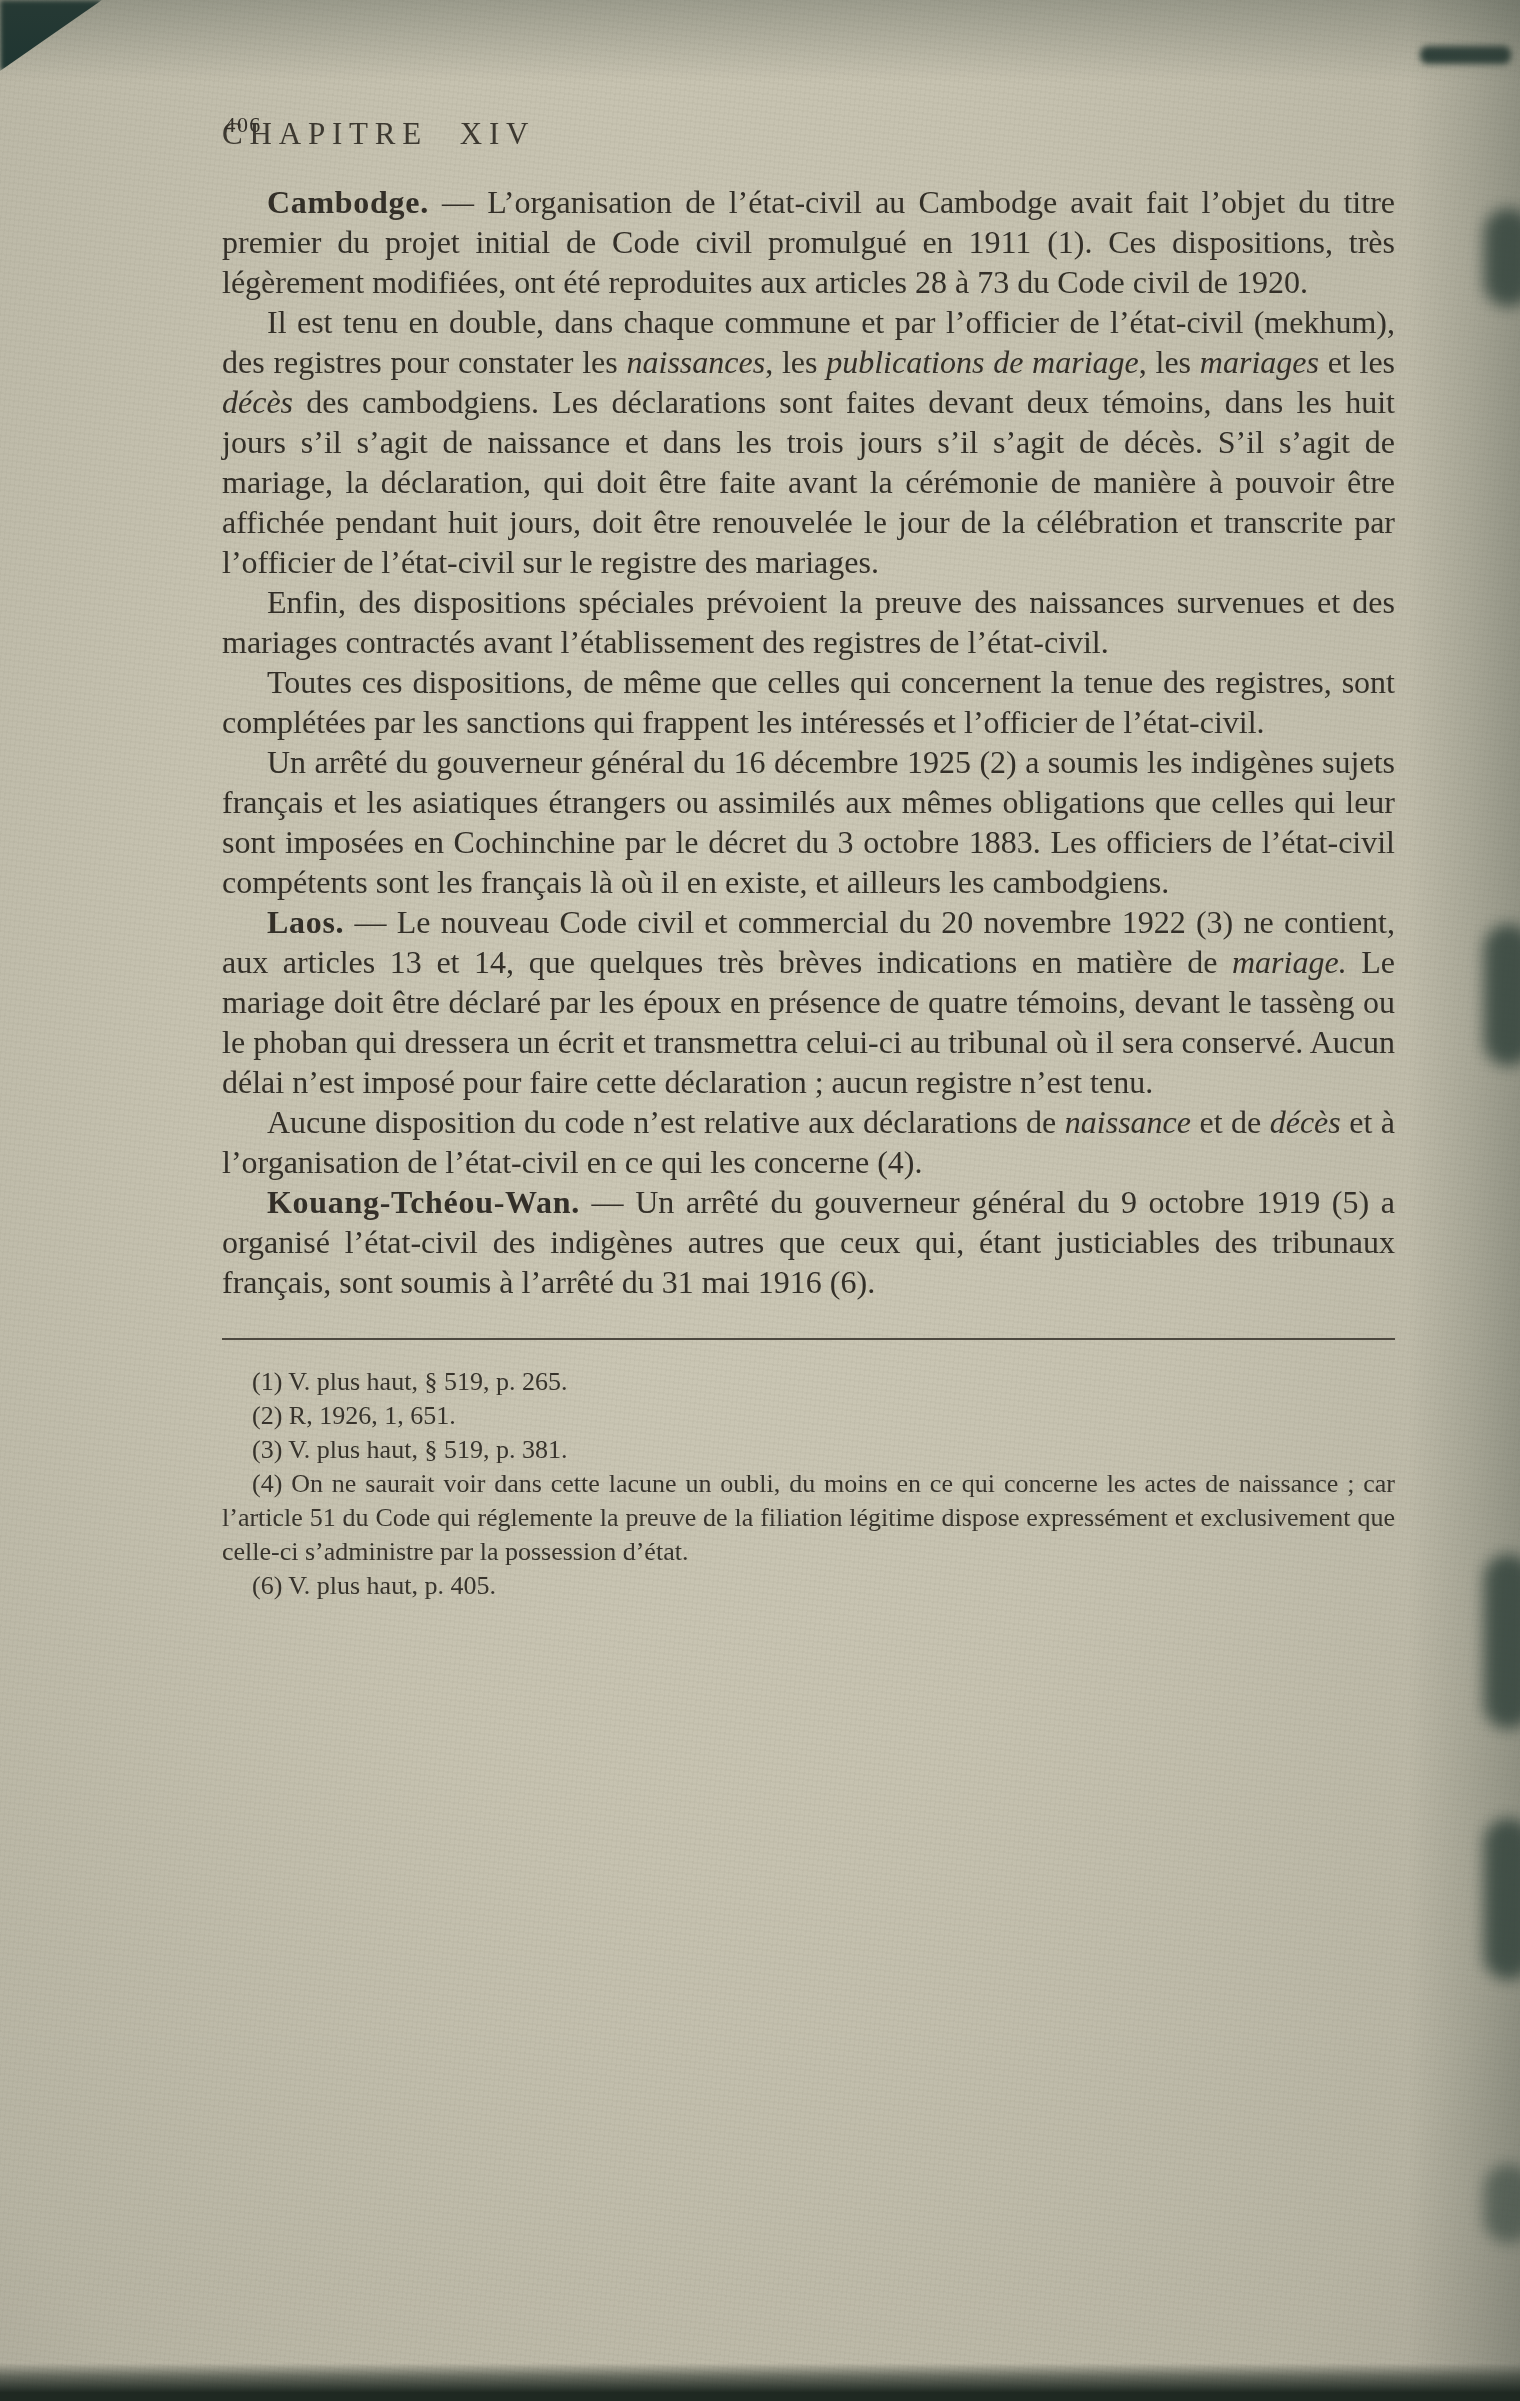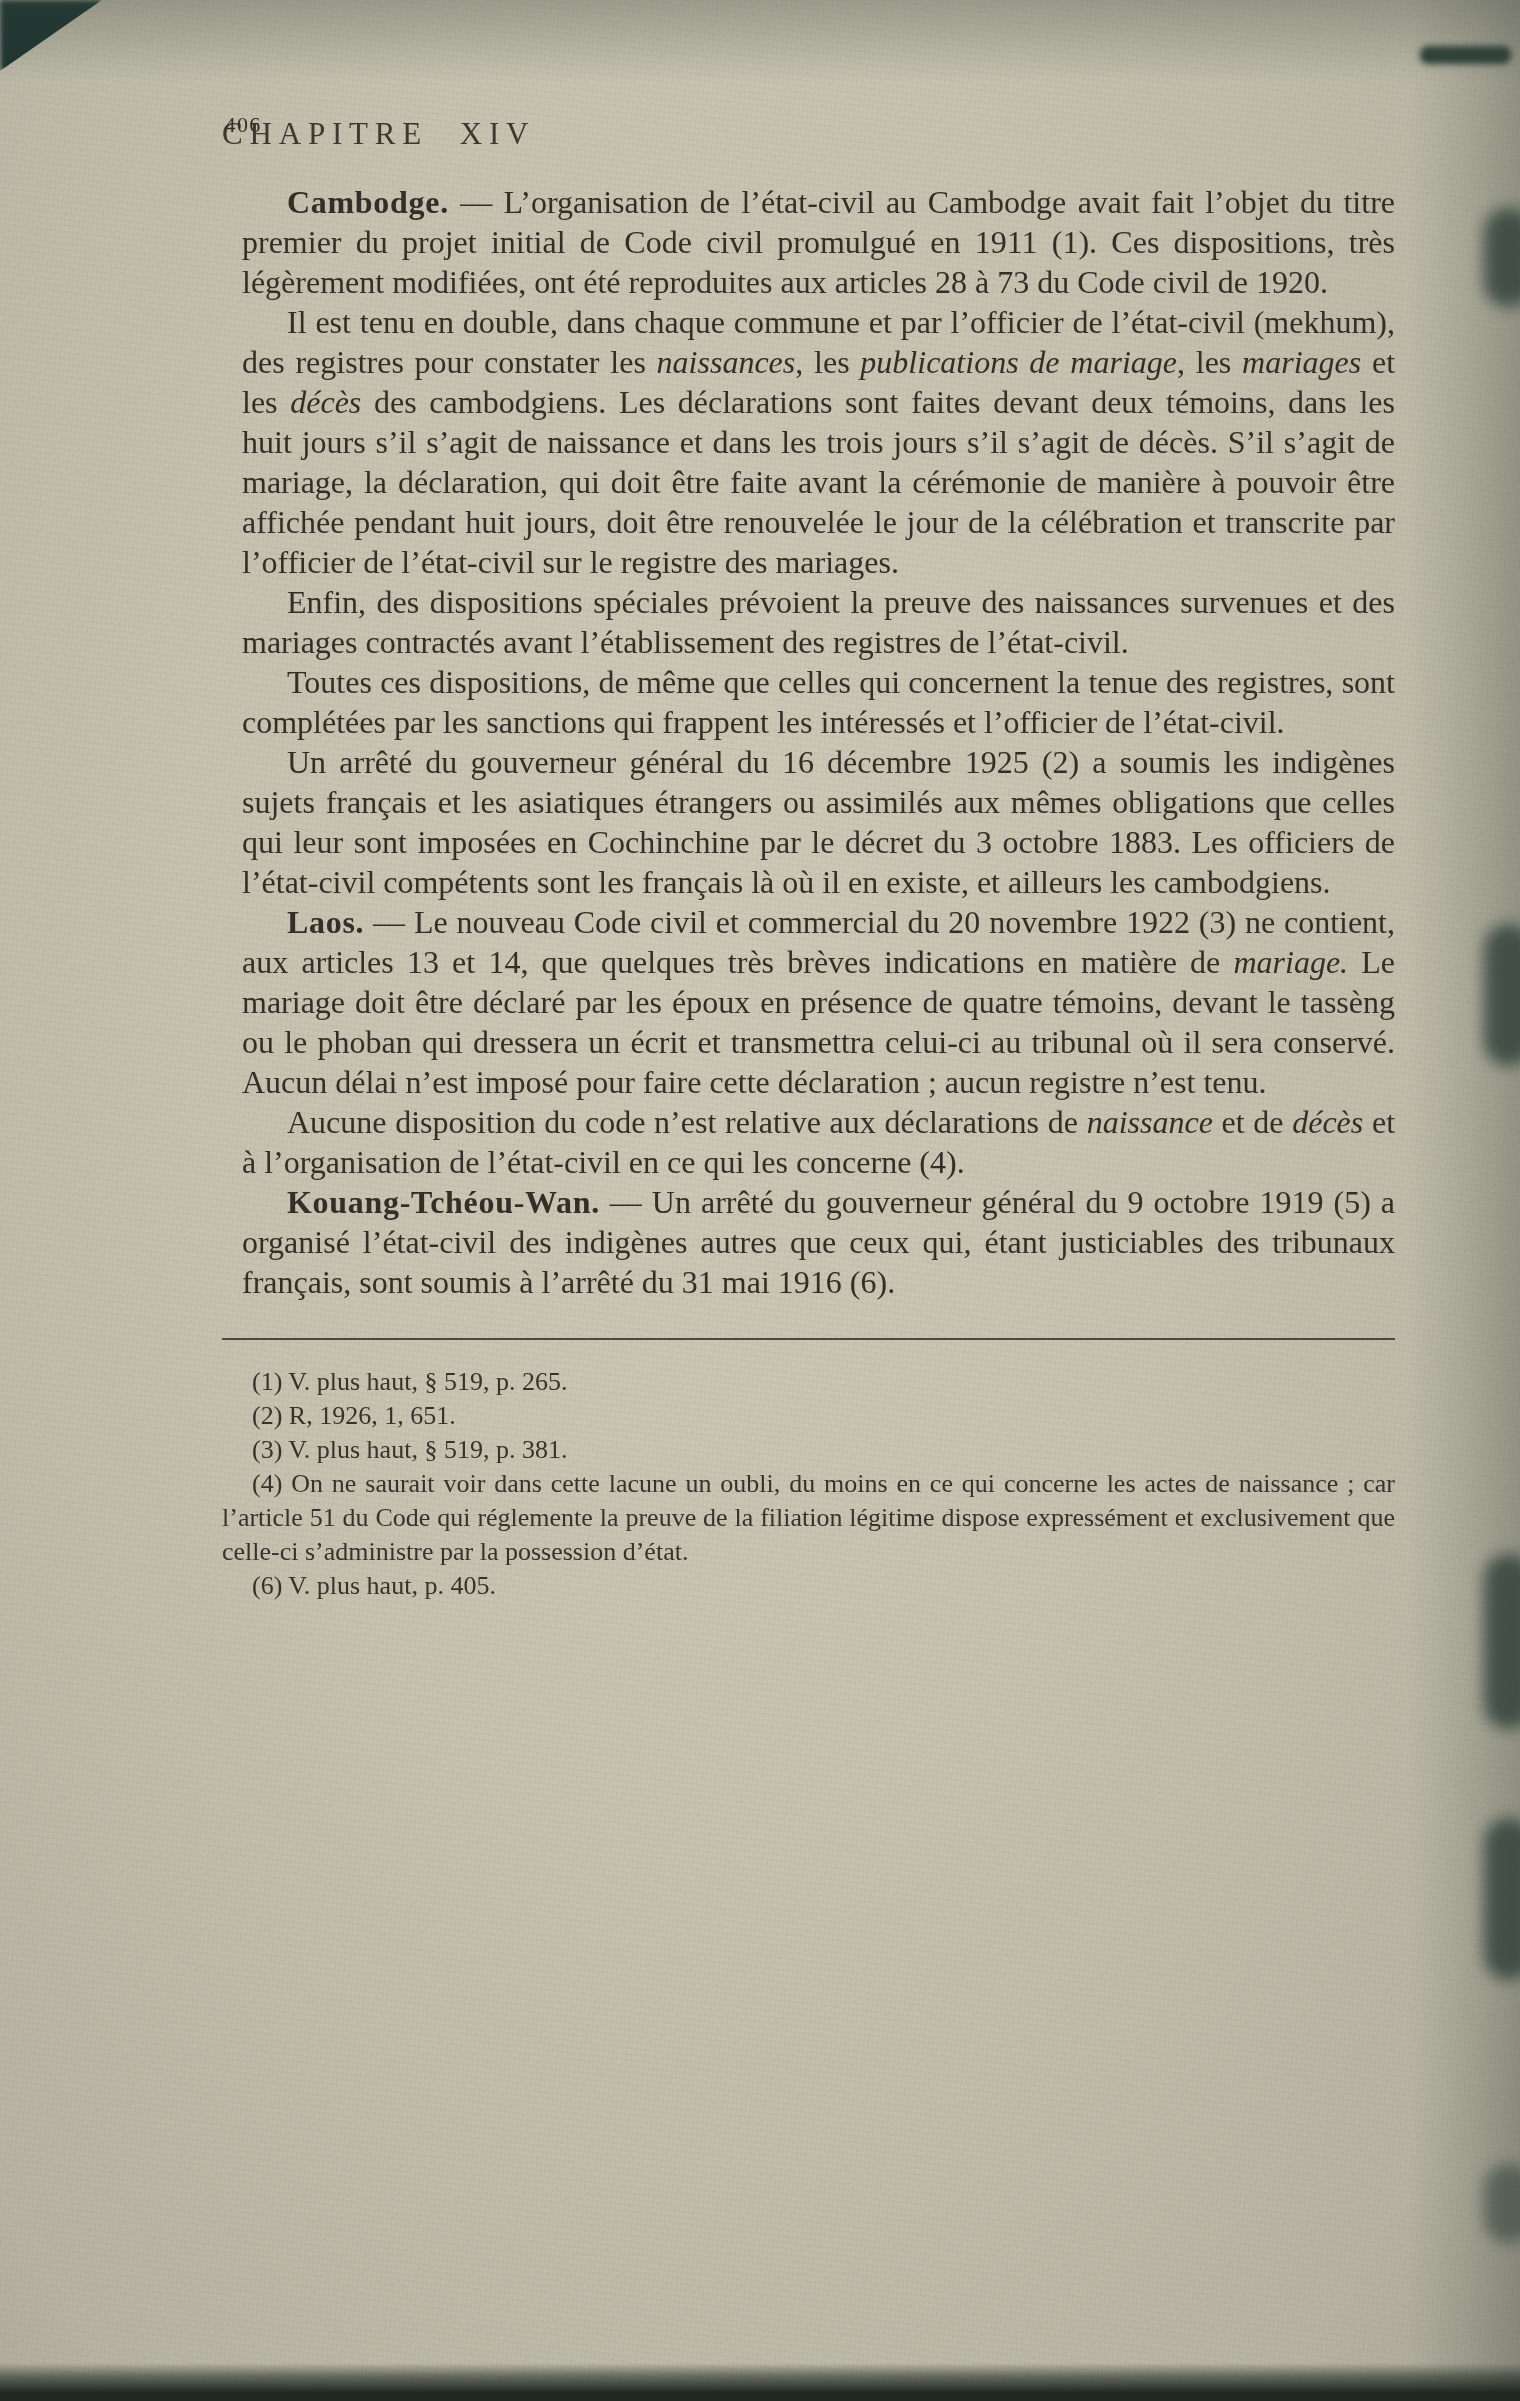--- a/index.html
+++ b/index.html
@@ -36,21 +36,21 @@
   .header-row { position: relative; margin-top: 111px; height: 42px; }
   .page-number {
     position: absolute; left: 2.6px; top: 1.3px;
     font-size: 22px; color: var(--ink, #332f28); letter-spacing: 1.3px;
   }
   .chapter-header {
     display: block; 
     font-size: 31px; letter-spacing: 0.22em; word-spacing: 0.55em;
     color: #3d3931; padding-top: 5.3px;
   }
-  #paragraphs { margin-top: 29px; margin-left: 20px; }
+  #paragraphs { margin-top: 29px; }
   p.para {
     margin: 0;
     font-size: 32px;
     line-height: 40px;
     text-align: justify;
     text-indent: 45px;
     color: var(--ink, #332f28);
   }
   p.para .bold { font-weight: bold; letter-spacing: 0.7px; }
   p.para .italic { font-style: italic; }

